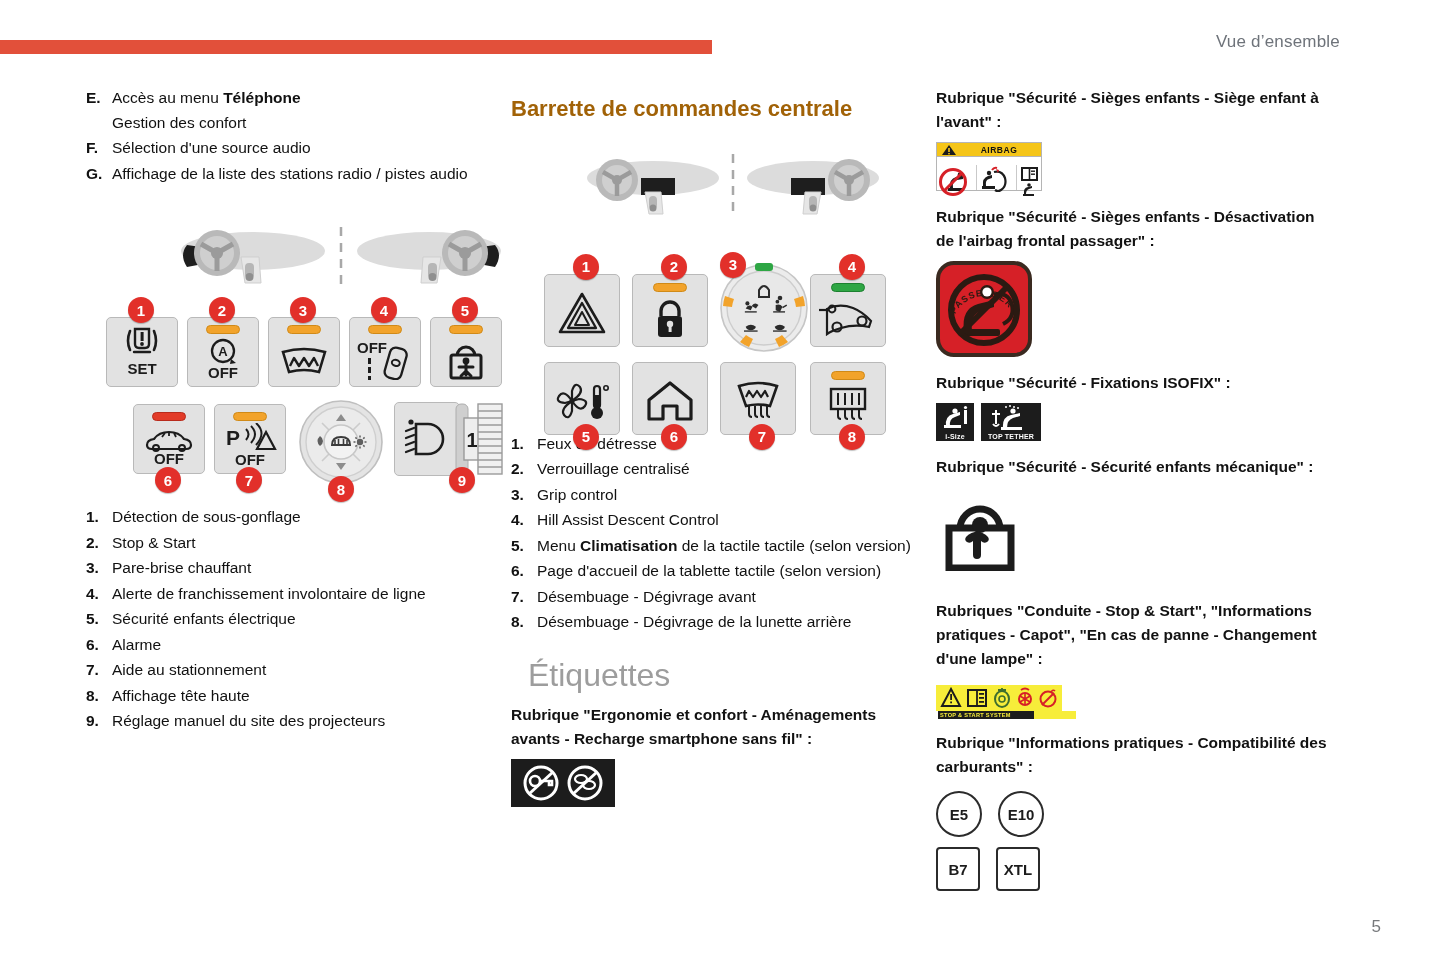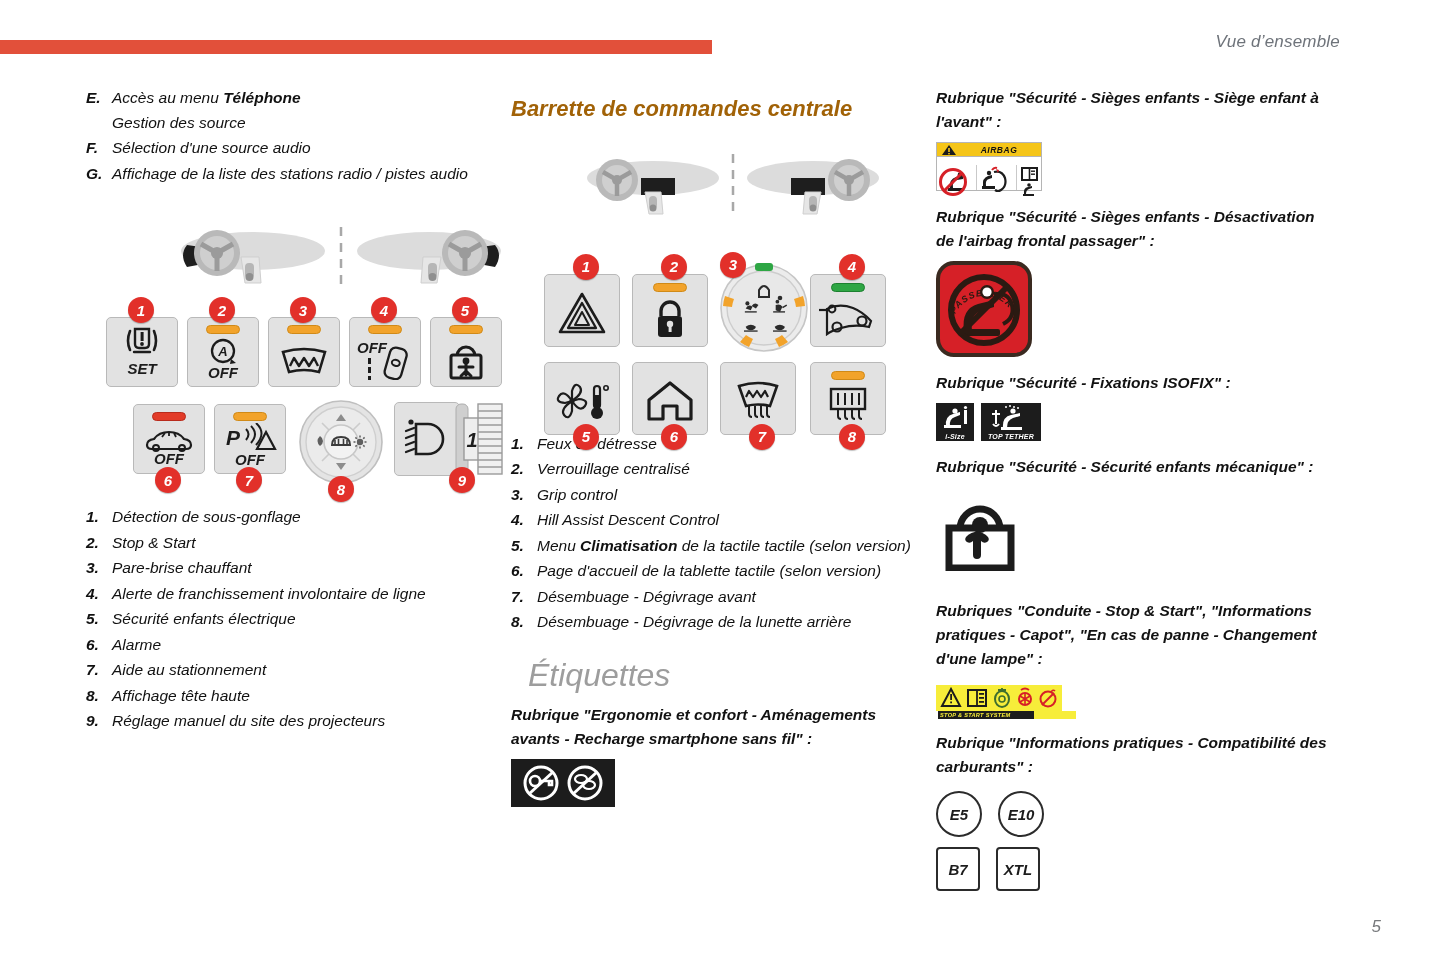--- a/index.html
+++ b/index.html
@@ -4,21 +4,21 @@
 <style>
   * { box-sizing: border-box; }
   html, body {
     margin: 0; padding: 0;
     width: 1445px; height: 964px;
     background: #ffffff;
     font-family: "Liberation Sans", sans-serif;
     color: #1a1a1a;
     overflow: hidden;
   }
-  .page { position: relative; width: 1445px; height: 961px; font-style: italic; }
+  .page { position: relative; width: 1445px; height: 961px; }
 
   
   .header { position: absolute; top: 0; left: 0; width: 1445px; height: 70px; }
   .header-bar {
     position: absolute; left: 0; top: 40px;
     width: 712px; height: 14px;
     background: #E2503A;
   }
   .header-title {
     position: absolute; right: 105px; top: 32px;
@@ -161,21 +161,21 @@
     <div class="header-title">Vue d’ensemble</div>
   </div>
 
   <div class="col col-left">
 
     <div>
       <div class="keyrow">
         <div class="keymark">E.</div>
         <div class="keytext">
           <span>Accès au menu </span><b>Téléphone</b><br>
-          <span>Gestion des source</span>
+          <span>Gestion des confort</span>
         </div>
       </div>
       <div class="keyrow">
         <div class="keymark">F.</div>
         <div class="keytext">Sélection d'une source audio</div>
       </div>
       <div class="keyrow">
         <div class="keymark">G.</div>
         <div class="keytext">Affichage de la liste des stations radio / pistes audio</div>
       </div>

